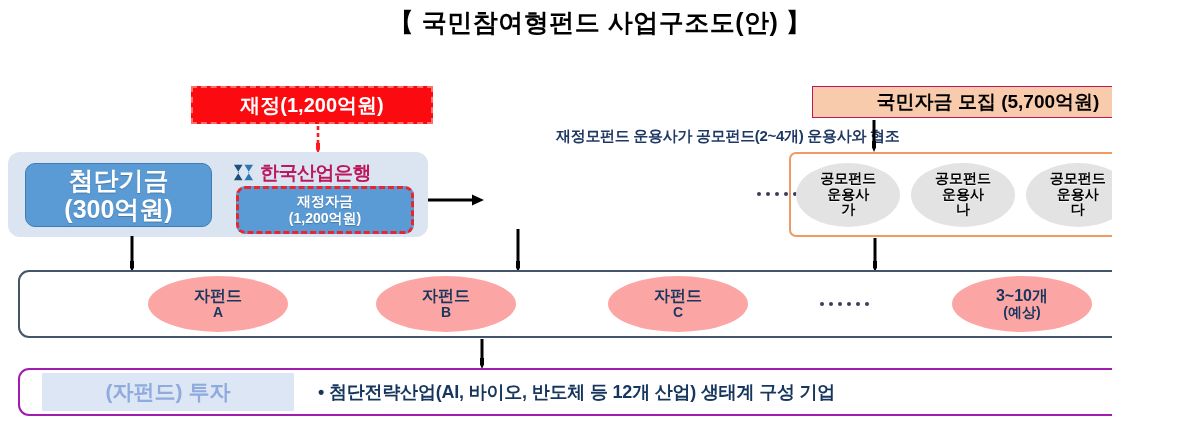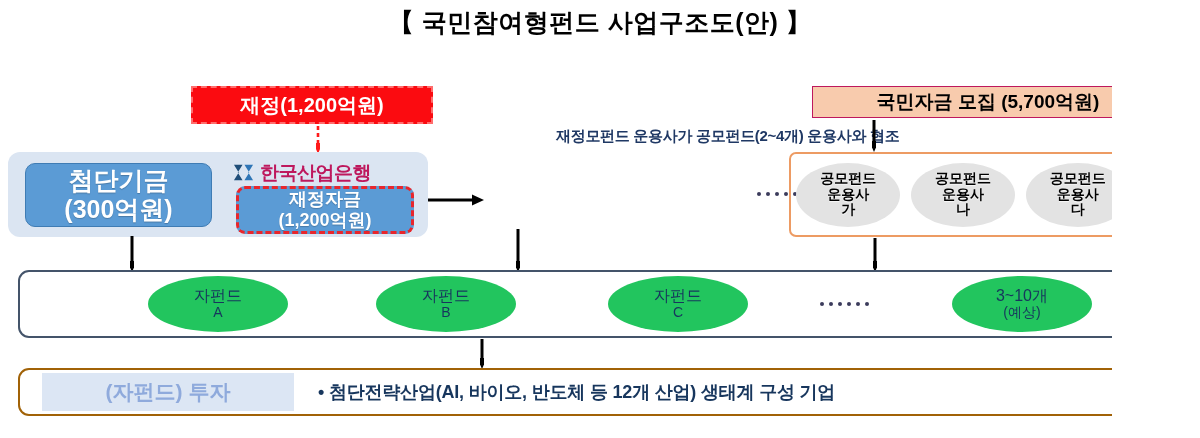--- a/index.html
+++ b/index.html
@@ -107,21 +107,21 @@
     font-weight: bold;
     color: #be185d;
     white-space: nowrap;
     letter-spacing: -0.5px;
   }
   #treasury-box {
     left: 236px;
     top: 186px;
     width: 178px;
     height: 48px;
-    font-size: 18px;
+    font-size: 14px;
     border: 3px dashed #e8262c;
     border-radius: 9px;
   }
 
   
   #to-mother-arrow {
     left: 428px;
     top: 192px;
     width: 56px;
     height: 12px;
@@ -235,28 +235,28 @@
     border: 2px solid #44546a;
     border-radius: 11px;
     box-sizing: border-box;
     background: #ffffff;
   }
   .green-ellipse {
     position: absolute;
     width: 140px;
     height: 56px;
     border-radius: 50%;
-    background: #22c55e;
+    background: #fca5a5;
     display: flex;
     flex-direction: column;
     align-items: center;
     justify-content: center;
     text-align: center;
     font-size: 16px;
-    font-weight: normal;
+    font-weight: bold;
     color: #17365d;
     line-height: 1.14;
     white-space: nowrap;
   }
   .green-ellipse .sub { font-size: 14px; }
   #subfund-a { left: 148px; top: 276px; }
   #subfund-b { left: 376px; top: 276px; }
   #subfund-c { left: 608px; top: 276px; }
   #subfund-n { left: 952px; top: 276px; }
   #row-dots { left: 820px; top: 302px; }
@@ -267,21 +267,21 @@
   #arrow-mother-down{ left: 516px; top: 229px; width: 4px; height: 43px; }
   #arrow-public-down{ left: 873px; top: 238px; width: 4px; height: 34px; }
   #arrow-row-down   { left: 480px; top: 339px; width: 4px; height: 30px; }
 
   
   #invest-row {
     left: 18px;
     top: 368px;
     width: 1164px;
     height: 48px;
-    border: 2px solid #a16207;
+    border: 2px solid #a21caf;
     border-radius: 11px;
     box-sizing: border-box;
     background: #ffffff;
     display: flex;
     align-items: center;
   }
   #invest-label {
     margin-left: 22px;
     width: 252px;
     height: 38px;

